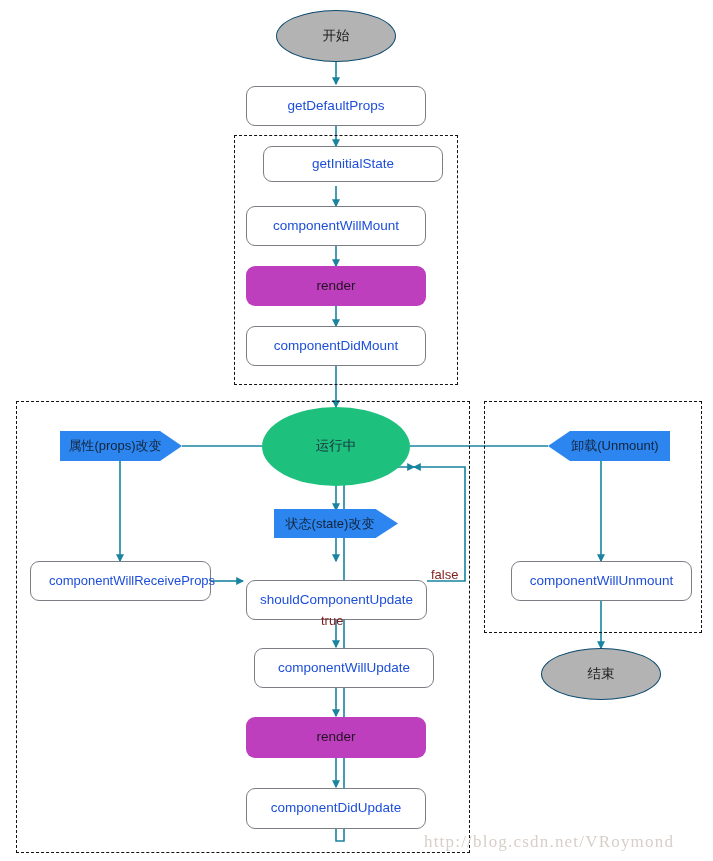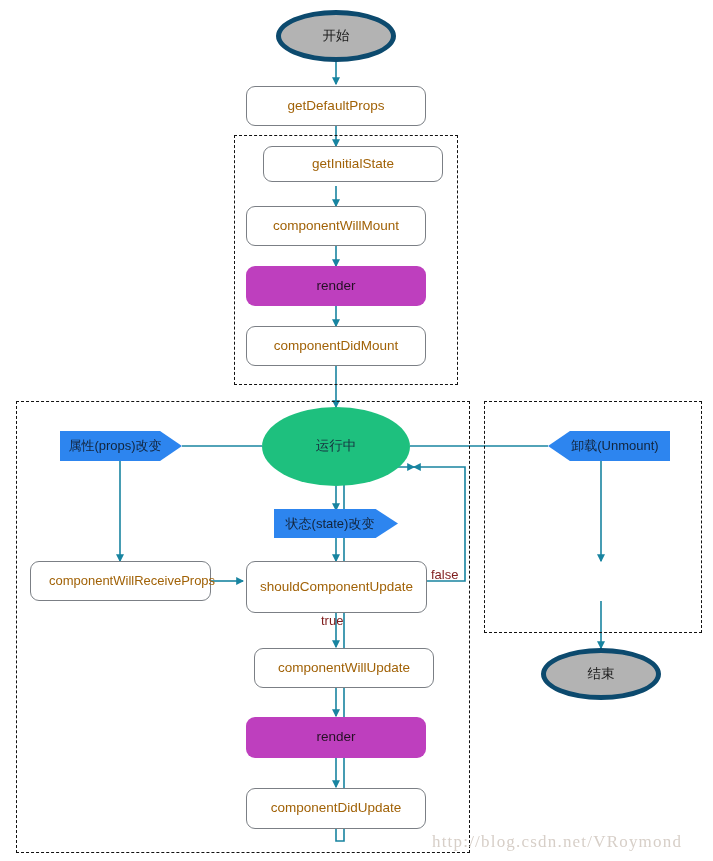--- a/index.html
+++ b/index.html
@@ -22,38 +22,38 @@
     width: 713px;
     height: 861px;
   }
   .node {
     position: absolute;
     box-sizing: border-box;
     display: flex;
     align-items: center;
     justify-content: center;
     font-size: 13.5px;
-    color: #a16207;
+    color: #1d4ed8;
     text-align: center;
     line-height: 1.2;
     z-index: 5;
   }
   .proc {
     border: 1px solid #7b7f85;
     border-radius: 9px;
     background: #ffffff;
   }
   .render-node {
     border: none;
     border-radius: 9px;
     background: #be3fbe;
     color: #241024;
   }
   .terminator {
-    border: 5px solid #0c4a6e;
+    border: 1px solid #0c4a6e;
     border-radius: 50%;
     background: #b3b3b3;
     color: #1a1a1a;
   }
   .running {
     border: none;
     border-radius: 50%;
     background: #1ec07e;
     color: #16303f;
   }
@@ -77,21 +77,20 @@
     background: transparent;
   }
   .watermark {
     position: absolute;
     font-family: "Liberation Serif", serif;
     font-size: 17px;
     color: #d7cfc8;
     letter-spacing: 1.2px;
     white-space: nowrap;
     z-index: 2;
-    margin-left: 8px;
   }
   .group-box {
     position: absolute;
     box-sizing: border-box;
     border: 1.4px dashed #111111;
     background: transparent;
     z-index: 1;
   }
 </style>
 </head>
@@ -190,24 +189,27 @@
   </div>
 
   <div class="node flag flag-right" style="left:274px; top:509px; width:124px; height:29px;">
     <span style="margin-right:12px;">状态(state)改变</span>
   </div>
 
   <div class="node proc" style="left:30px; top:561px; width:181px; height:40px; font-size:13px;padding-left:23px;">
     <span>componentWillReceiveProps</span>
   </div>
 
-  <div class="node proc" style="left:246px; top:561px; width:181px; height:52px;">
+  <div class="node proc" style="left:246px; top:580px; width:181px; height:40px;">
     <span>shouldComponentUpdate</span>
   </div>
 
+  <div class="node proc" style="left:511px; top:561px; width:181px; height:40px;">
+    <span>componentWillUnmount</span>
+  </div>
 
   <div class="node proc" style="left:246px; top:648px; width:180px; height:40px;margin-left:8px;">
     <span>componentWillUpdate</span>
   </div>
 
   <div class="node render-node" style="left:246px; top:717px; width:180px; height:41px;">
     <span>render</span>
   </div>
 
   <div class="node proc" style="left:246px; top:788px; width:180px; height:41px;">

